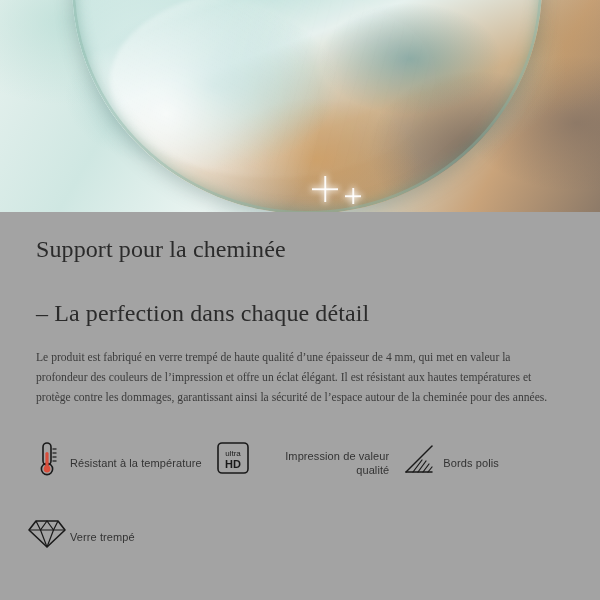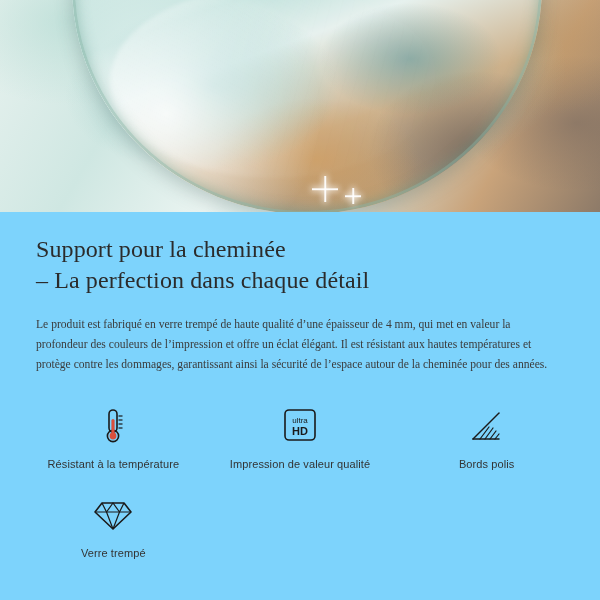--- a/index.html
+++ b/index.html
@@ -10,21 +10,21 @@
     width: 600px;
     height: 600px;
     background: #ffffff;
     font-family: "Liberation Sans", sans-serif;
     overflow: hidden;
   }
   .page {
     position: relative;
     width: 600px;
     height: 600px;
-    background: #7dd3fc;
+    background: #a3a3a3;
     box-sizing: border-box;
     overflow: hidden;
   }
 
   
   .hero {
     position: relative;
     width: 600px;
     height: 212px;
     overflow: hidden;
@@ -113,40 +113,41 @@
     margin: 0;
     font-family: "Liberation Serif", serif;
     font-size: 24px;
     line-height: 1.28;
     font-weight: 400;
     color: #2b2b2b;
     letter-spacing: 0.1px;
   }
   .title-line2 {
     display: block;
+    margin-top: 33px;
   }
   p.description {
     margin: 20px 0 0 0;
     font-size: 11.6px;
     line-height: 1.72;
     color: #3b3b3b;
     font-family: Liberation Serif, serif;
   }
 
   
   .features {
     display: grid;
     grid-template-columns: repeat(3, 1fr);
     row-gap: 4px;
     margin-top: 22px;
     padding: 0 20px;
   }
   .feature {
     display: flex;
-    flex-direction: column;
+    flex-direction: row;
     align-items: center;
     justify-content: flex-start;
     padding: 6px 4px 10px 4px;
   }
   .feature-icon {
     width: 46px;
     height: 46px;
     display: flex;
     align-items: center;
     justify-content: center;

